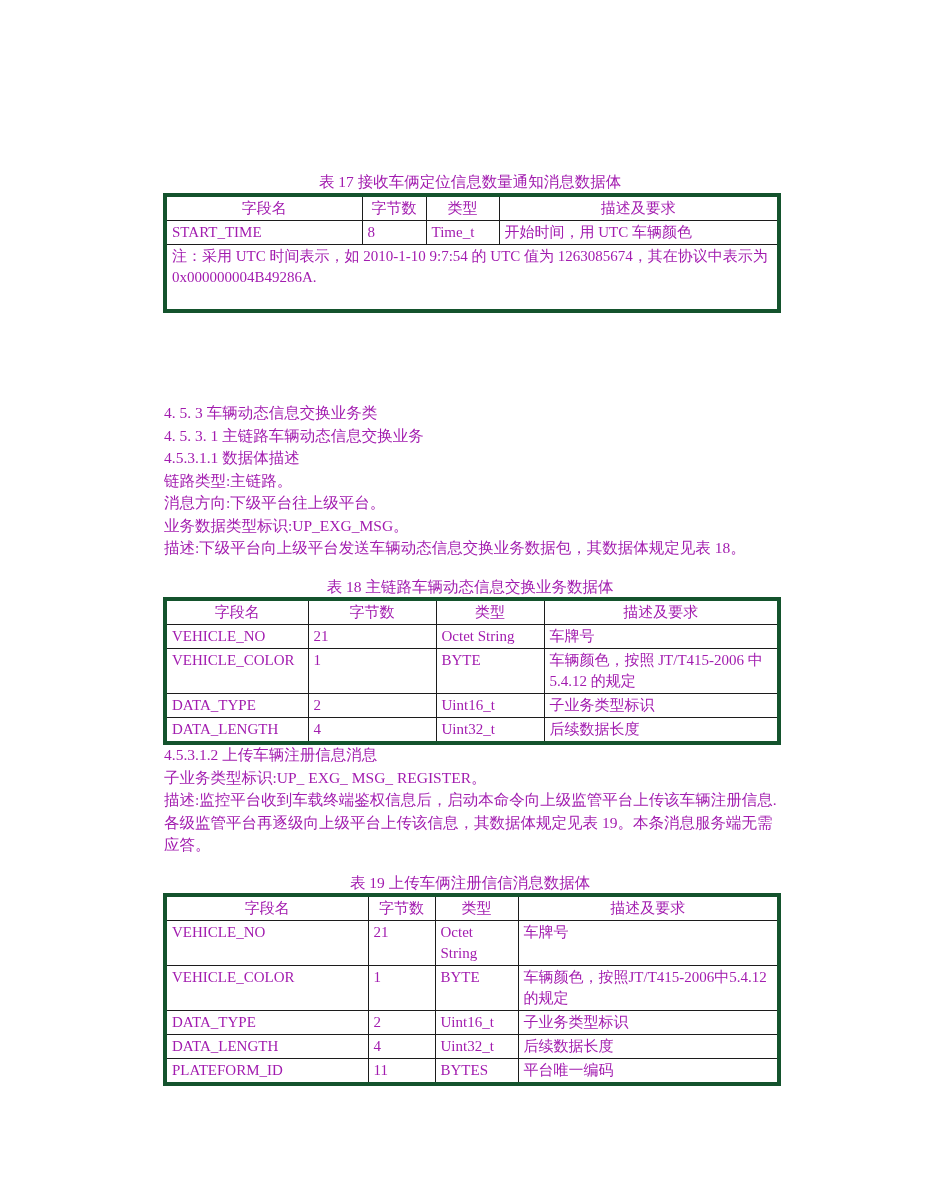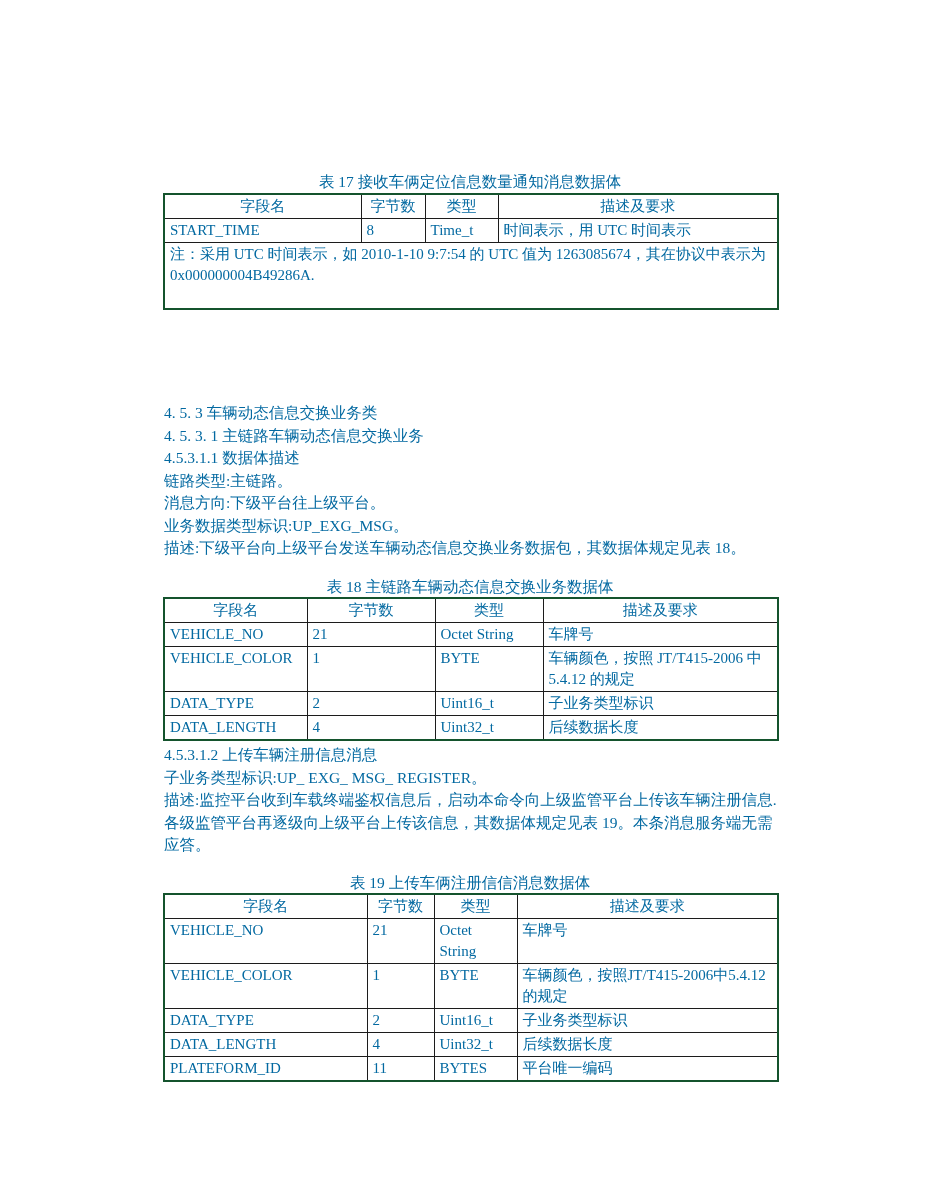--- a/index.html
+++ b/index.html
@@ -2,39 +2,39 @@
 <html><head>
 <meta charset="utf-8">
 <style>
   html, body { margin: 0; padding: 0; background: #ffffff; }
   .page {
     position: relative;
     width: 872px;
     height: 1200px;
     background: #ffffff;
     font-family: "Liberation Serif", "DejaVu Serif", serif;
-    color: #0369a1;
+    color: #a21caf;
     overflow: hidden;
   }
   .tbl-title {
     position: absolute;
     left: 163px;
     width: 614px;
     text-align: center;
     font-size: 15.5px;
     line-height: 20px;
     white-space: nowrap;
   }
   table.doc-table {
     position: absolute;
     left: 163px;
     width: 614px;
     border-collapse: collapse;
     table-layout: fixed;
-    border: 2px solid #14532d;
+    border: 4px solid #14532d;
   }
   table.doc-table th, table.doc-table td {
     border: 1px solid #1c1c1c;
     font-size: 15px;
     font-weight: normal;
     line-height: 21px;
     padding: 1px 5px;
     vertical-align: top;
     overflow: hidden;
   }
@@ -69,21 +69,21 @@
         <tr style="height:23px">
       <th>字段名</th>
       <th>字节数</th>
       <th>类型</th>
       <th>描述及要求</th>
     </tr>
     <tr style="height:23px">
       <td>START_TIME</td>
       <td>8</td>
       <td>Time_t</td>
-      <td>时间表示，用 UTC 时间表示</td>
+      <td>开始时间，用 UTC 车辆颜色</td>
     </tr>
     <tr style="height:66px">
       <td colspan="4">注：采用 UTC 时间表示，如 2010-1-10 9:7:54 的 UTC 值为 1263085674，其在协议中表示为
 0x000000004B49286A.</td>
     </tr>
   </tbody>
     </table>
 
   <div class="textblock" style="top:402px">
     <div class="tline">4. 5. 3 车辆动态信息交换业务类</div>

